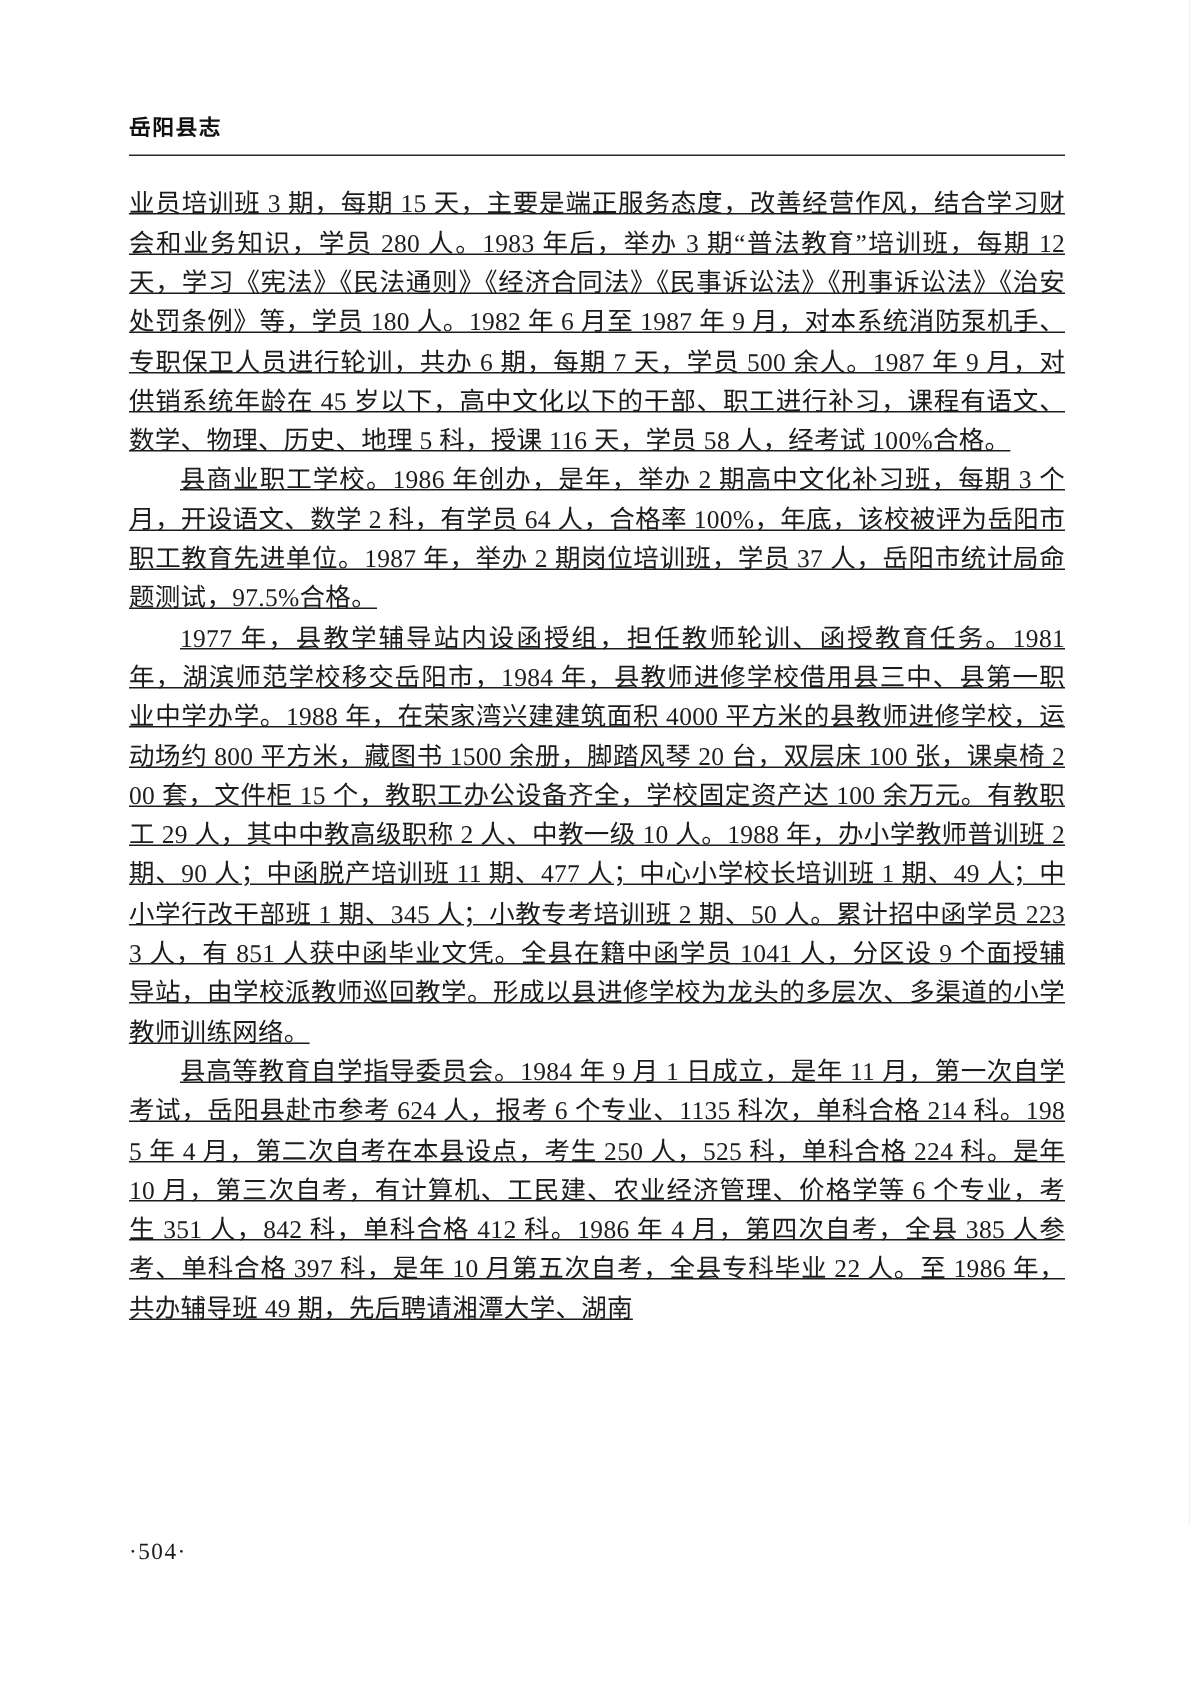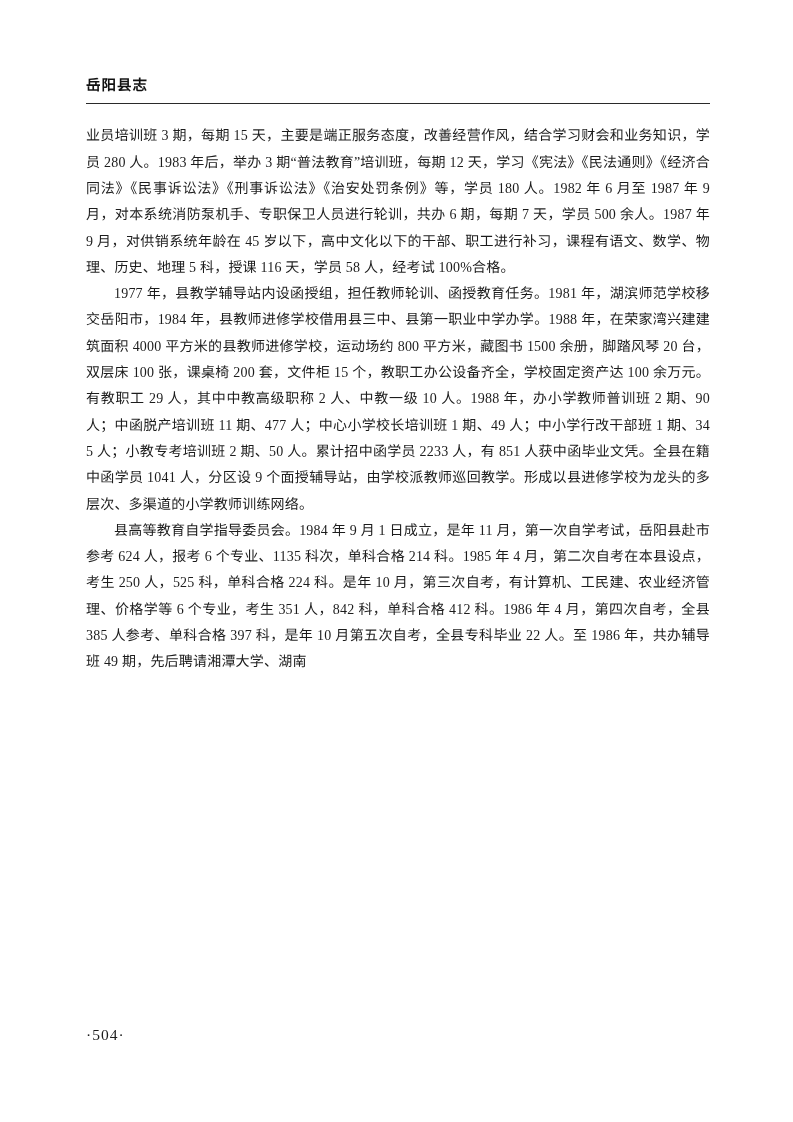--- a/index.html
+++ b/index.html
@@ -18,44 +18,45 @@
     overflow: hidden;
     box-sizing: border-box;
   }
   .content {
     position: absolute;
     left: 86px;
     top: 78px;
     width: 624px;
   }
   .running-header {
-    font-family: Liberation Mono, monospace;
+    font-family: Liberation Serif, serif;
     font-weight: 700;
     font-size: 14.5px;
     letter-spacing: 1px;
     color: #111111;
     line-height: 1.2;
   }
   .header-rule {
     border: none;
     border-bottom: 1.6px solid #2a2a2a;
     margin: 8px 0 0 0;
     width: 100%;
   }
   .body-text {
     margin-top: 19px;
   }
   .para {
     margin: 0;
-    font-size: 14px;
+    font-size: 17px;
     line-height: 26.3px;
     text-align: justify;
     text-justify: inter-ideograph;
     letter-spacing: 0.2px;
     word-break: break-all;
+    text-decoration: underline;
   }
   .para.indent {
     text-indent: 2em;
   }
   .page-number {
     position: absolute;
     left: 86px;
     top: 1026px;
     font-size: 15.5px;
     color: #1c1c1c;
@@ -68,20 +69,21 @@
 
 <div class="page">
   <div class="content">
 
     <div class="running-header">岳阳县志</div>
 
     <hr class="header-rule">
 
     <div class="body-text">
       <p class="para">业员培训班 3 期，每期 15 天，主要是端正服务态度，改善经营作风，结合学习财会和业务知识，学员 280 人。1983 年后，举办 3 期“普法教育”培训班，每期 12 天，学习《宪法》《民法通则》《经济合同法》《民事诉讼法》《刑事诉讼法》《治安处罚条例》等，学员 180 人。1982 年 6 月至 1987 年 9 月，对本系统消防泵机手、专职保卫人员进行轮训，共办 6 期，每期 7 天，学员 500 余人。1987 年 9 月，对供销系统年龄在 45 岁以下，高中文化以下的干部、职工进行补习，课程有语文、数学、物理、历史、地理 5 科，授课 116 天，学员 58 人，经考试 100%合格。</p>
+      <p class="para indent">县商业职工学校。1986 年创办，是年，举办 2 期高中文化补习班，每期 3 个月，开设语文、数学 2 科，有学员 64 人，合格率 100%，年底，该校被评为岳阳市职工教育先进单位。1987 年，举办 2 期岗位培训班，学员 37 人，岳阳市统计局命题测试，97.5%合格。</p>
       <p class="para indent">1977 年，县教学辅导站内设函授组，担任教师轮训、函授教育任务。1981 年，湖滨师范学校移交岳阳市，1984 年，县教师进修学校借用县三中、县第一职业中学办学。1988 年，在荣家湾兴建建筑面积 4000 平方米的县教师进修学校，运动场约 800 平方米，藏图书 1500 余册，脚踏风琴 20 台，双层床 100 张，课桌椅 200 套，文件柜 15 个，教职工办公设备齐全，学校固定资产达 100 余万元。有教职工 29 人，其中中教高级职称 2 人、中教一级 10 人。1988 年，办小学教师普训班 2 期、90 人；中函脱产培训班 11 期、477 人；中心小学校长培训班 1 期、49 人；中小学行改干部班 1 期、345 人；小教专考培训班 2 期、50 人。累计招中函学员 2233 人，有 851 人获中函毕业文凭。全县在籍中函学员 1041 人，分区设 9 个面授辅导站，由学校派教师巡回教学。形成以县进修学校为龙头的多层次、多渠道的小学教师训练网络。</p>
       <p class="para indent">县高等教育自学指导委员会。1984 年 9 月 1 日成立，是年 11 月，第一次自学考试，岳阳县赴市参考 624 人，报考 6 个专业、1135 科次，单科合格 214 科。1985 年 4 月，第二次自考在本县设点，考生 250 人，525 科，单科合格 224 科。是年 10 月，第三次自考，有计算机、工民建、农业经济管理、价格学等 6 个专业，考生 351 人，842 科，单科合格 412 科。1986 年 4 月，第四次自考，全县 385 人参考、单科合格 397 科，是年 10 月第五次自考，全县专科毕业 22 人。至 1986 年，共办辅导班 49 期，先后聘请湘潭大学、湖南</p>
     </div>
 
   </div>
 
   <div class="page-number">·504·</div>
 </div>
 
 </body></html>

